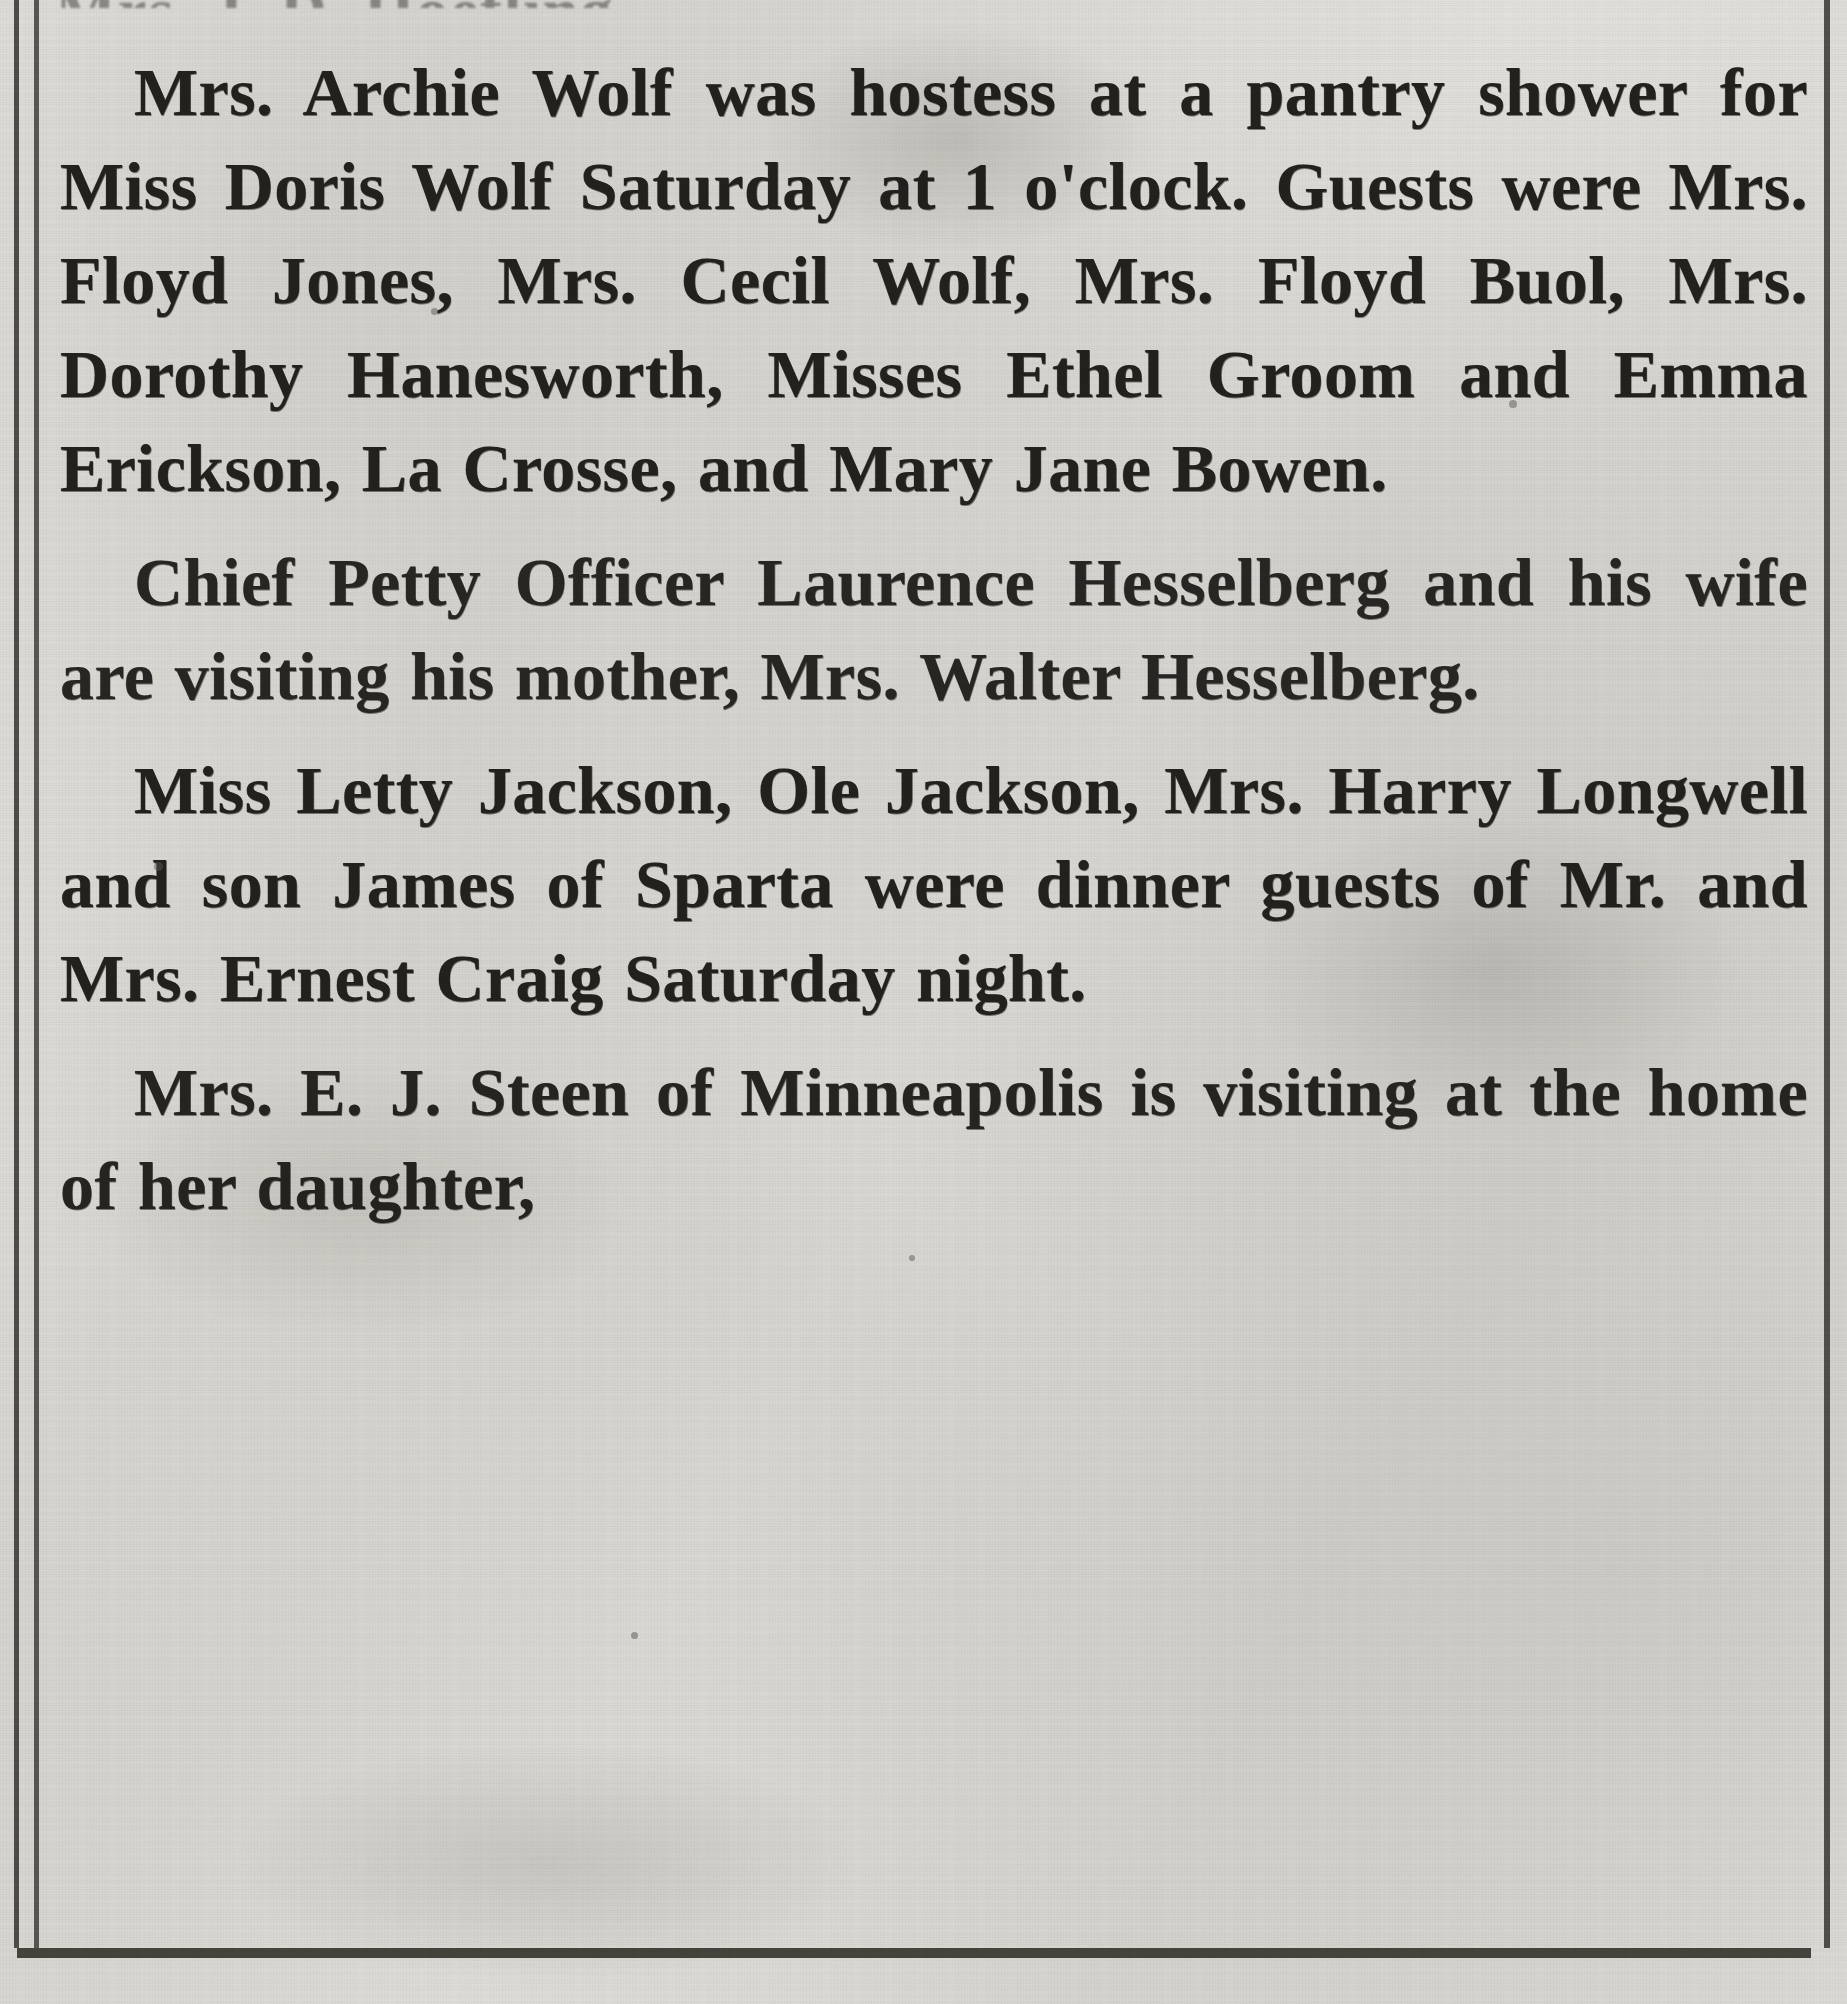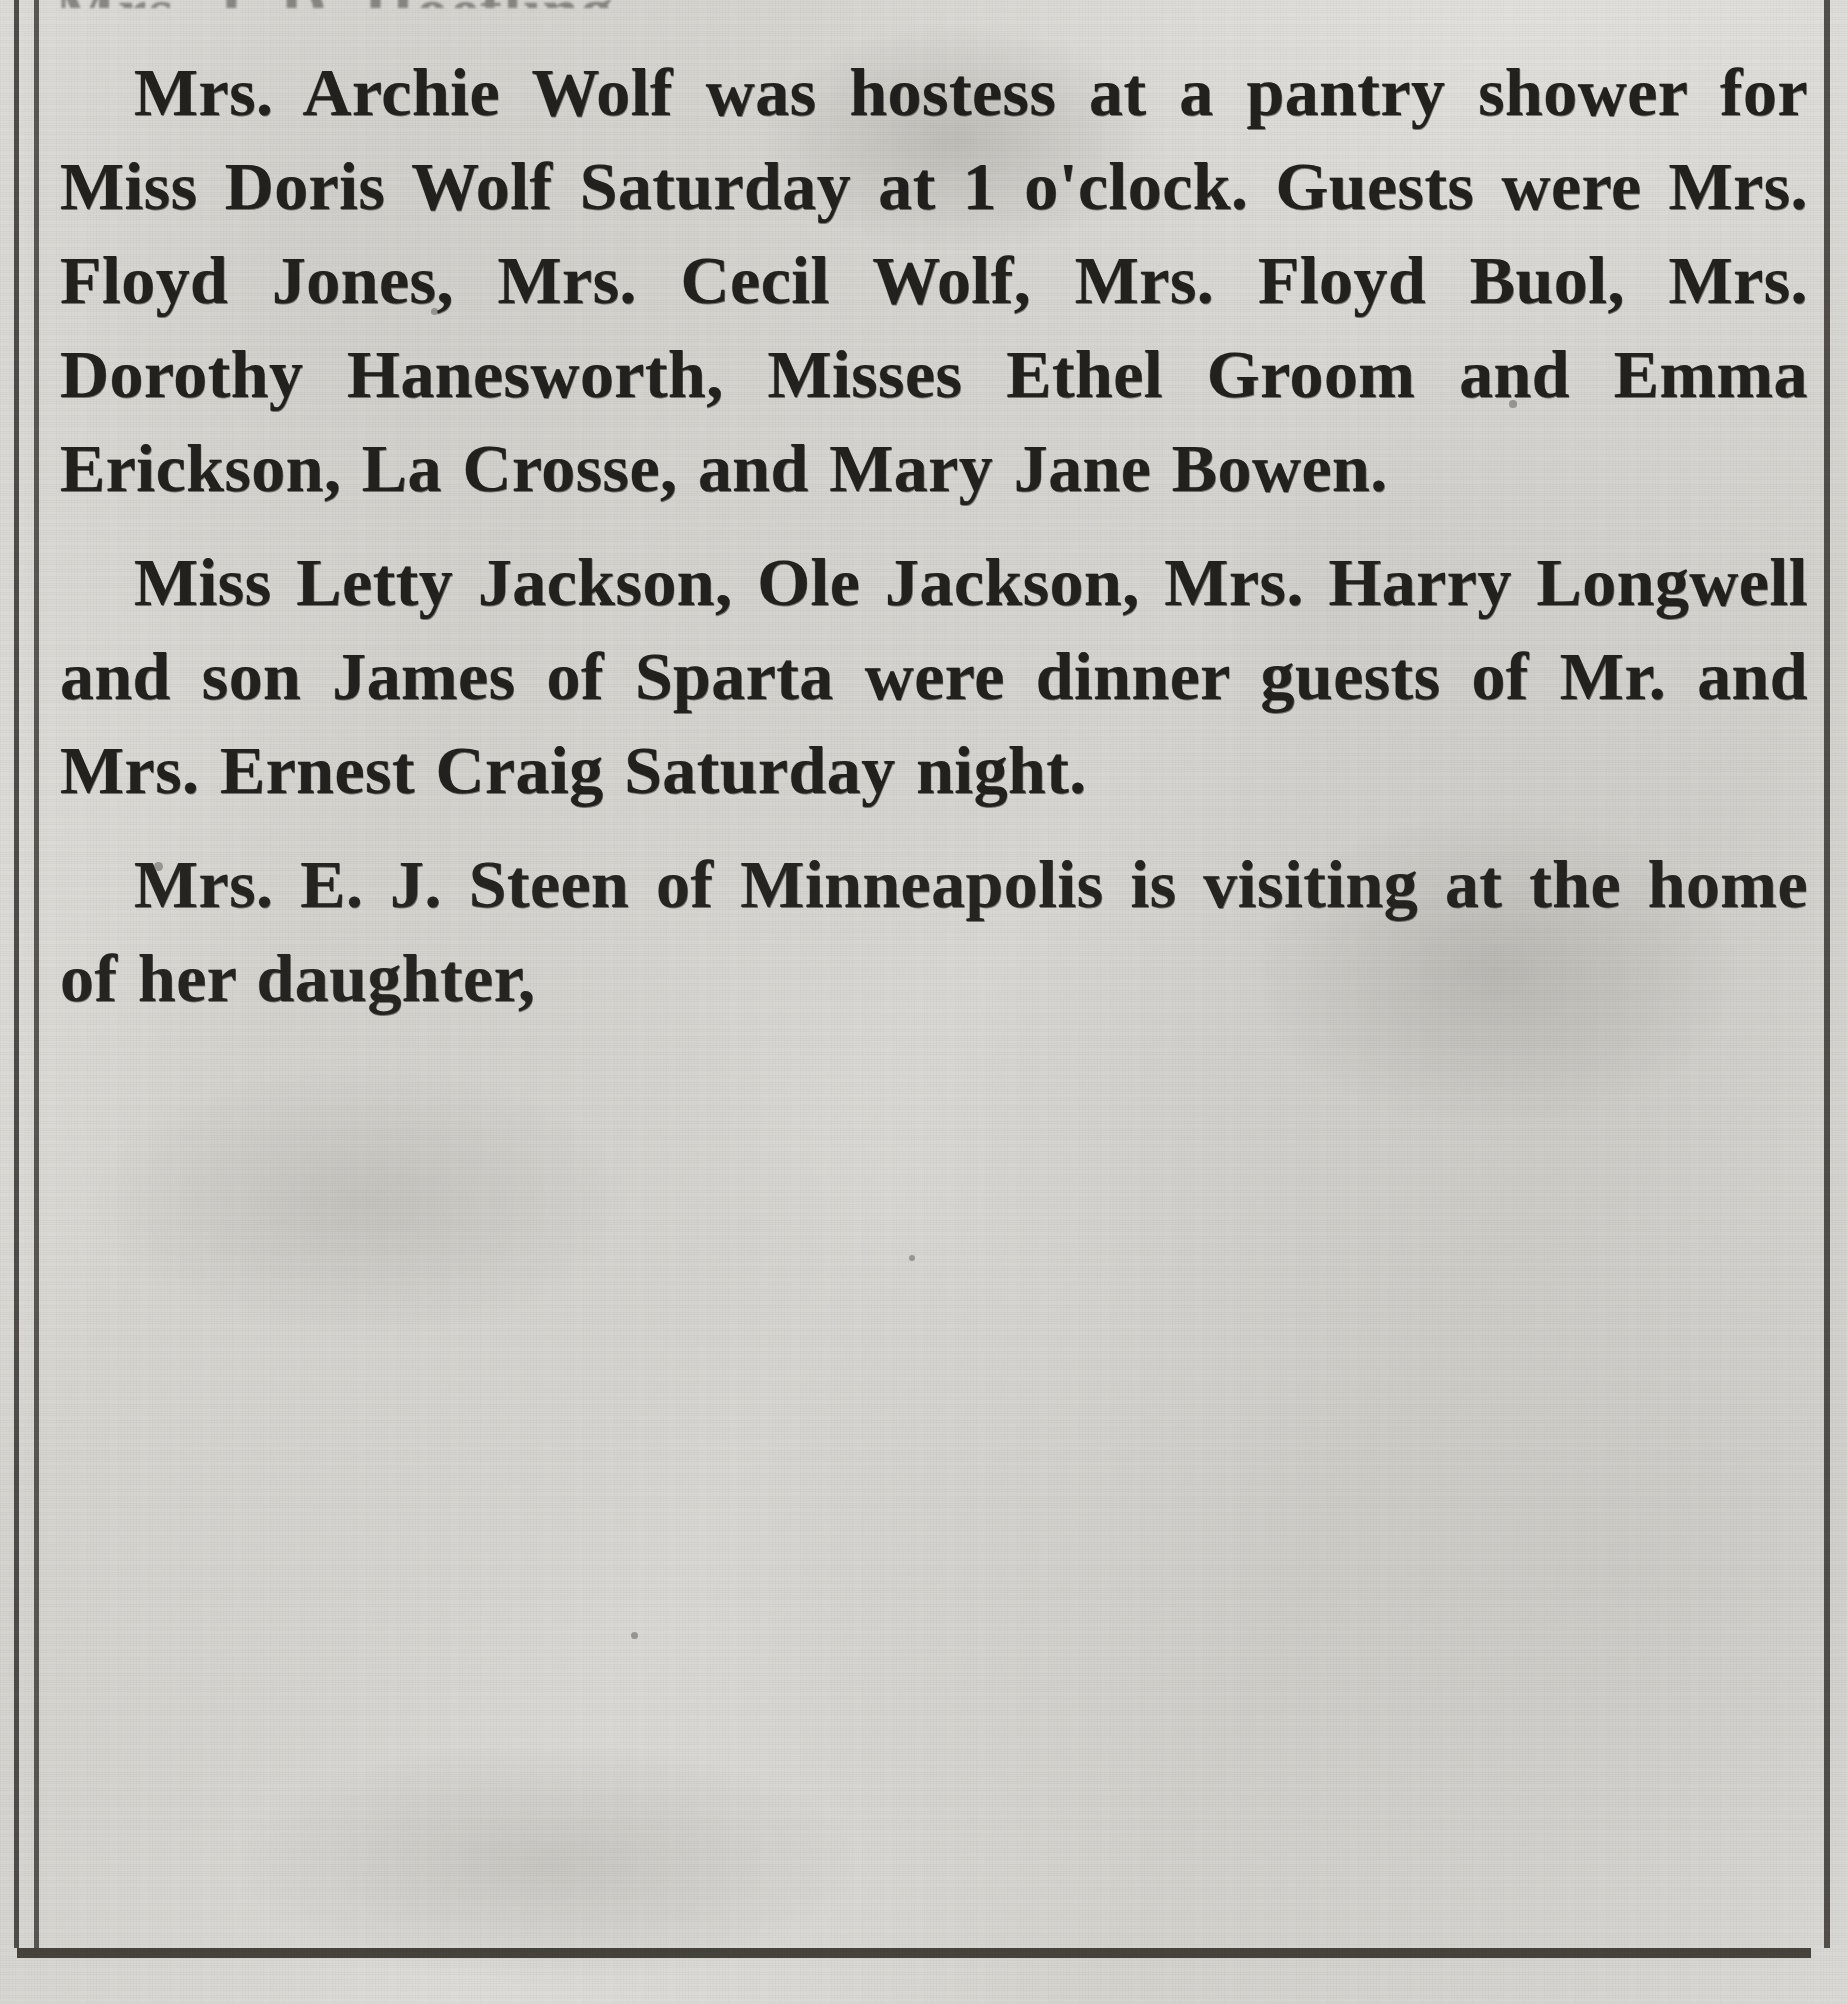--- a/index.html
+++ b/index.html
@@ -154,20 +154,21 @@
 
   <div class="cut-headline">Mrs. J. D. Hoefling</div>
 
   <div class="rule-left-outer"></div>
   <div class="rule-left-inner"></div>
   <div class="rule-right"></div>
   <div class="rule-bottom"></div>
 
   <div class="column">
     <p class="para p1">Mrs. Archie Wolf was hostess at a pantry shower for Miss Doris Wolf Saturday at 1 o'clock. Guests were Mrs. Floyd Jones, Mrs. Cecil Wolf, Mrs. Floyd Buol, Mrs. Dorothy Hanesworth, Misses Ethel Groom and Emma Erickson, La Crosse, and Mary Jane Bowen.</p>
+    <p class="para p2">Chief Petty Officer Laurence Hesselberg and his wife are visiting his mother, Mrs. Walter Hesselberg.</p>
     <p class="para p3">Miss Letty Jackson, Ole Jackson, Mrs. Harry Longwell and son James of Sparta were dinner guests of Mr. and Mrs. Ernest Craig Saturday night.</p>
     <p class="para p4">Mrs. E. J. Steen of Minneapolis is visiting at the home of her daughter,</p>
   </div>
 
   <div class="smudge s1"></div>
   <div class="smudge s2"></div>
   <div class="smudge s3"></div>
   <div class="smudge s4"></div>
 
   <div class="speck" style="left:431px; top:308px; width:7px; height:7px;"></div>

